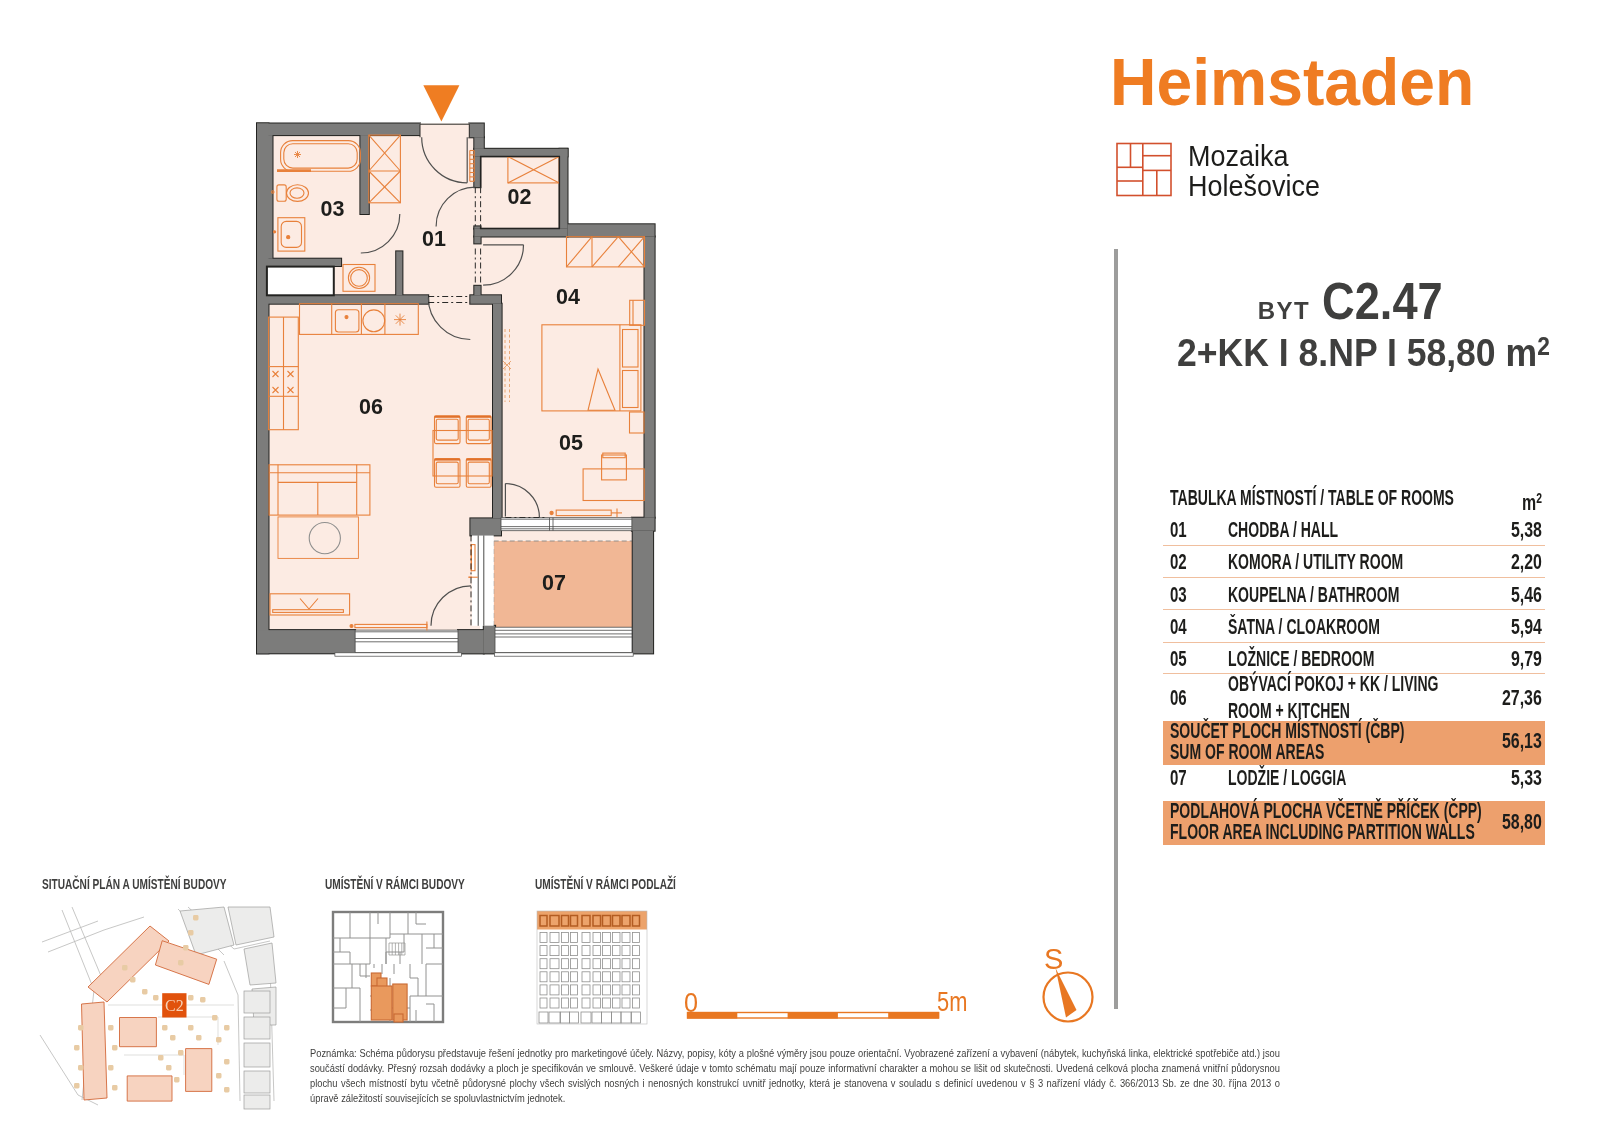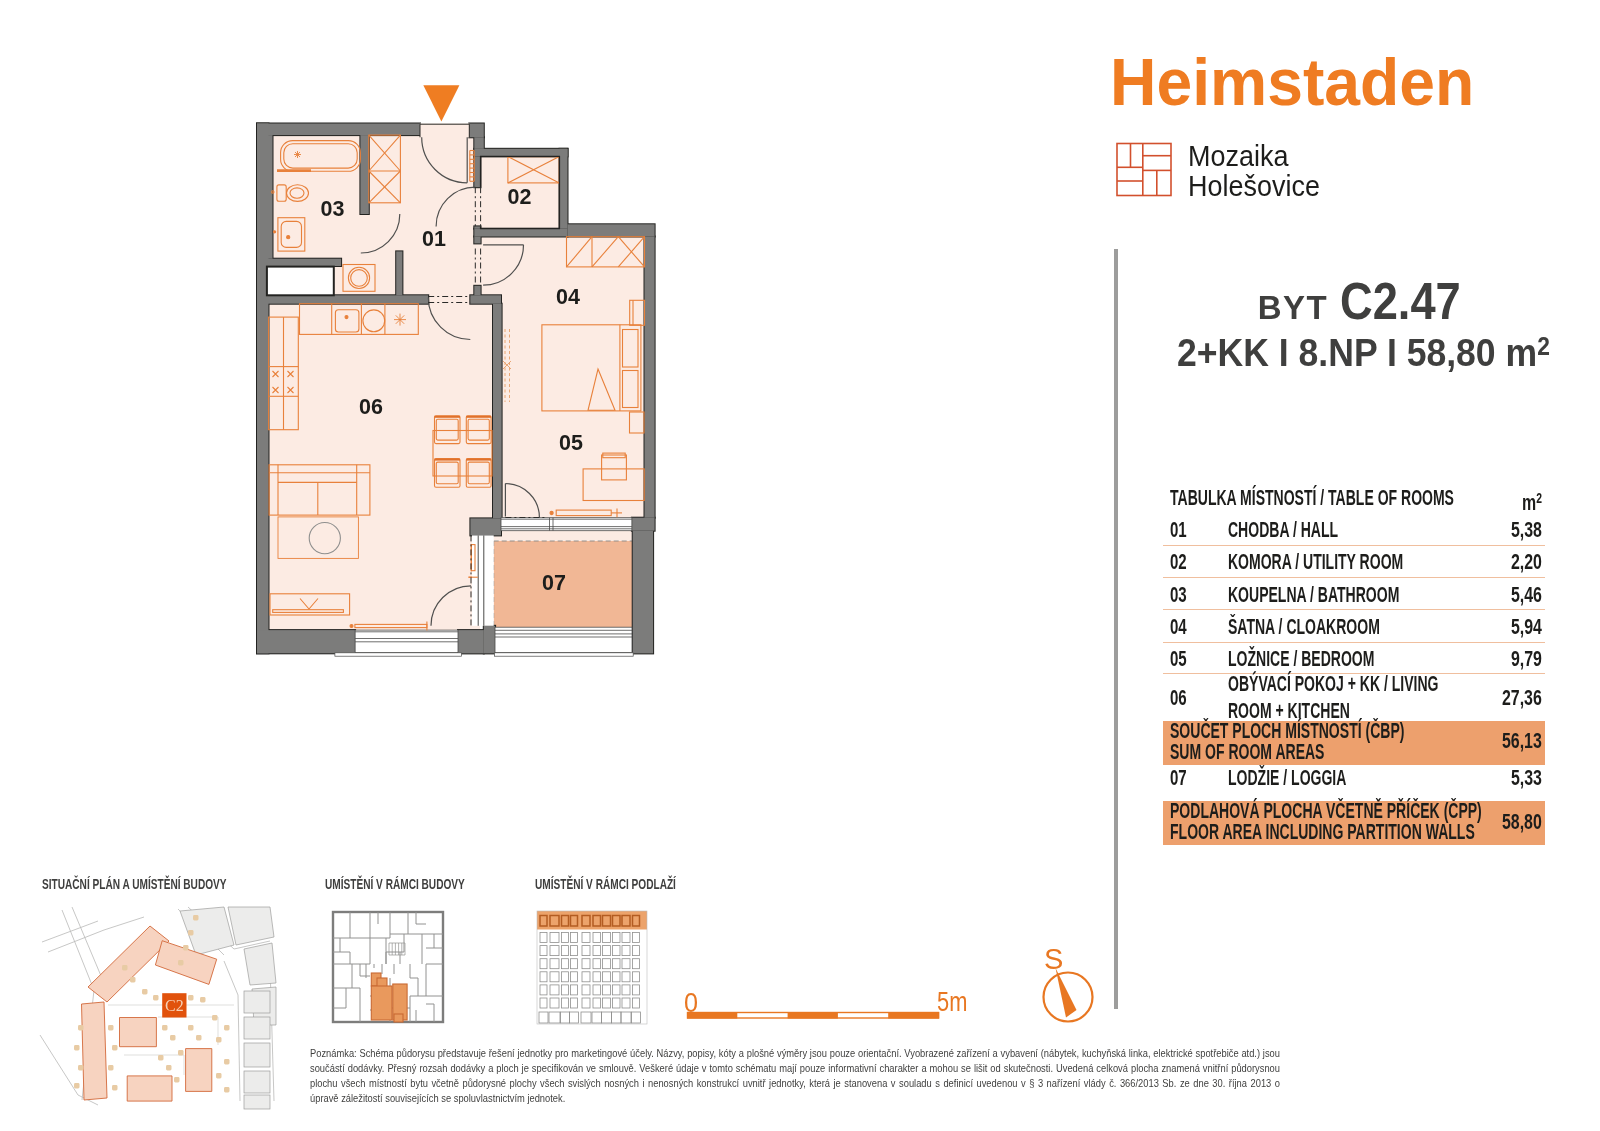--- a/index.html
+++ b/index.html
@@ -379,21 +379,21 @@
     <line x1="27.8" y1="29.4" x2="56" y2="29.4"></line>
     <line x1="41.8" y1="29.4" x2="41.8" y2="54.5"></line>
   </g>
 </svg>
 
 <div class="abs" style="left:1188px;top:140.5px;font-size:29px;color:#1d1d1b;line-height:30.8px;transform:scaleX(0.93);transform-origin:0 0;">Mozaika<br>Holešovice</div>
 
 <div class="abs" style="left:1114px;top:249px;width:3.5px;height:760px;background:#9d9d9c;"></div>
 
 <div class="abs" style="left:1257.7px;top:284px;color:#3f3f3e;white-space:nowrap;">
-  <span style="display:inline-block;font-weight:bold;font-size:33px;line-height:35px;letter-spacing:1.5px;vertical-align:baseline;">BYT</span><span style="display:inline-block;width:12px;"></span><span style="display:inline-block;font-weight:bold;font-size:52px;line-height:35px;transform:scaleX(0.87);transform-origin:0 100%;vertical-align:baseline;">C2.47</span>
+  <span style="display:inline-block;font-weight:bold;font-size:24px;line-height:35px;letter-spacing:1.5px;vertical-align:baseline;">BYT</span><span style="display:inline-block;width:12px;"></span><span style="display:inline-block;font-weight:bold;font-size:52px;line-height:35px;transform:scaleX(0.87);transform-origin:0 100%;vertical-align:baseline;">C2.47</span>
 </div>
 
 <div class="abs" style="left:1177px;top:327px;font-weight:bold;font-size:39px;line-height:39px;color:#3f3f3e;white-space:nowrap;transform:scaleX(0.912);transform-origin:0 0;">2+KK I 8.NP I 58,80 m<span style="font-size:25px;vertical-align:11px;">2</span></div>
 
 <div class="abs" style="left:0;top:0;width:1600px;height:1131px;">
 
 <div style="position:absolute;top:486.5px;font-size:21.5px;font-weight:bold;color:#1d1d1b;white-space:nowrap;line-height:22.5px;left:1170px;transform:scaleX(0.652);transform-origin:0 0;">TABULKA MÍSTNOSTÍ / TABLE OF ROOMS</div>
 <div style="position:absolute;top:486.5px;font-size:21.5px;font-weight:bold;color:#1d1d1b;white-space:nowrap;line-height:22.5px;right:58.5px;transform:scaleX(0.74);transform-origin:100% 0;">m<span style="font-size:14px;vertical-align:7px;">2</span></div>
 
 <div style="position:absolute;top:518.9px;font-size:21.5px;font-weight:bold;color:#1d1d1b;white-space:nowrap;line-height:22.5px;left:1170px;transform:scaleX(0.7);transform-origin:0 0;">01</div>

